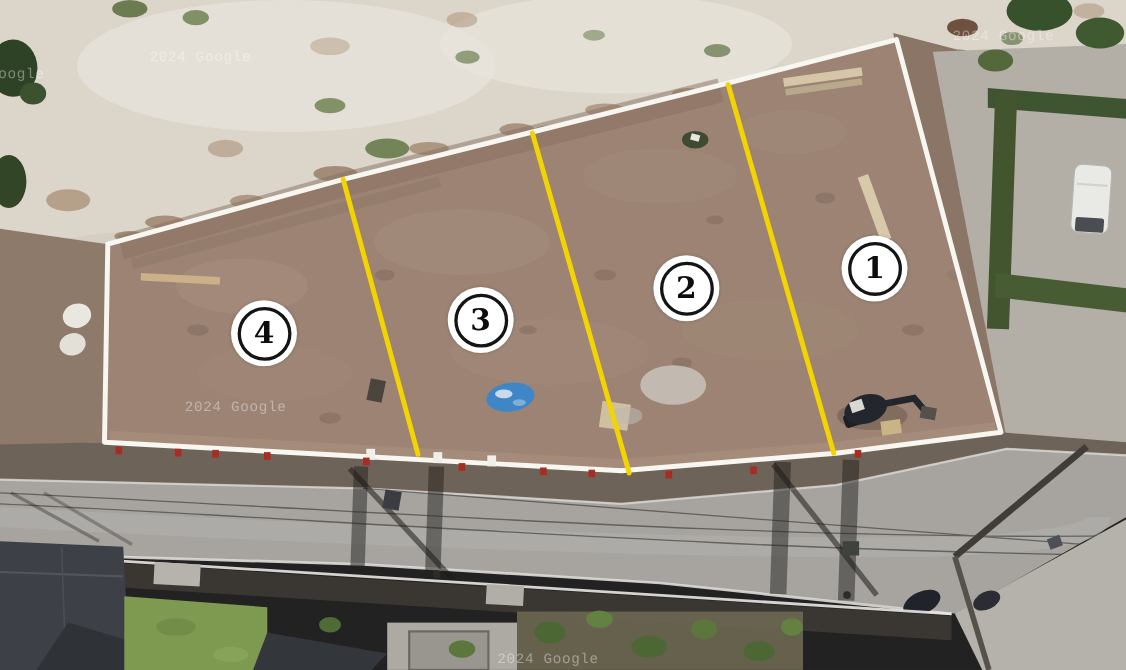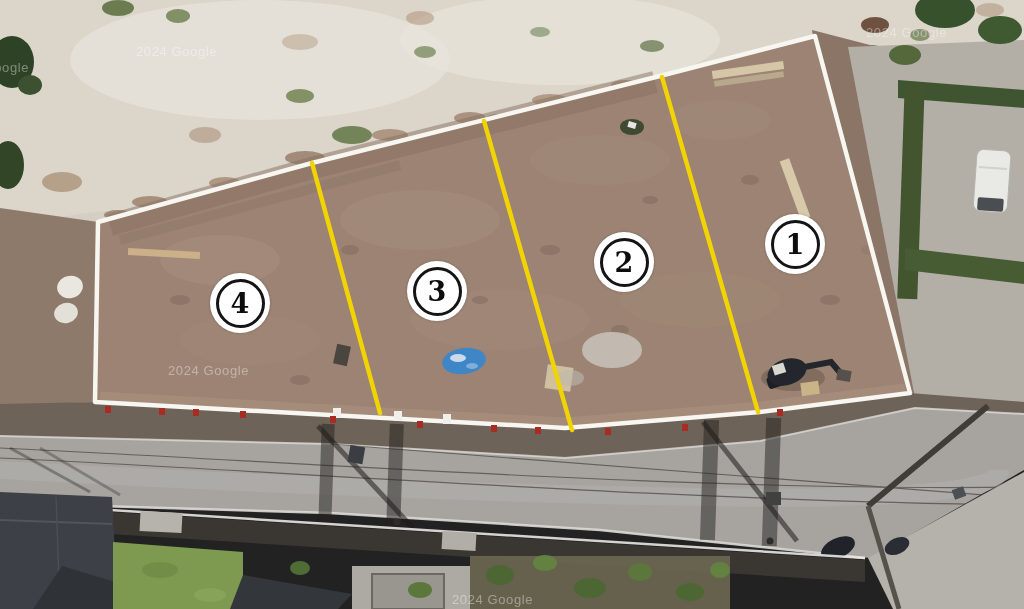--- a/index.html
+++ b/index.html
@@ -6,21 +6,21 @@
   .stage{position:relative;width:1024px;height:609px;overflow:hidden;
          font-family:"Liberation Sans",sans-serif;}
   .stage svg{position:absolute;inset:0;display:block;}
   .lot-marker{position:absolute;width:60px;height:60px;transform:translate(-50%,-50%);
       background:#ffffff;border-radius:50%;display:flex;align-items:center;justify-content:center;
       box-shadow:0 0 3px rgba(0,0,0,.2);}
   .lot-marker .ring{width:43px;height:43px;border:3.5px solid #141414;border-radius:50%;
       display:flex;align-items:center;justify-content:center;
       font:700 27px "DejaVu Serif",serif;color:#0d0d0d;line-height:1;}
   .wm{position:absolute;font-size:13px;letter-spacing:.6px;color:rgba(255,255,255,.38);
-      white-space:nowrap;pointer-events:none;}
+      white-space:nowrap;pointer-events:none;font-family:Liberation Mono, monospace;}
 </style>
 </head>
 <body>
 
 <div class="stage">
 <svg width="1024" height="609" viewBox="0 0 1024 609">
 
   <rect x="0" y="0" width="1024" height="460" fill="#dbd5ca"></rect>
   <g stroke="none">
     <ellipse cx="260" cy="60" rx="190" ry="60" fill="#e7e2d9" opacity=".8"></ellipse>

